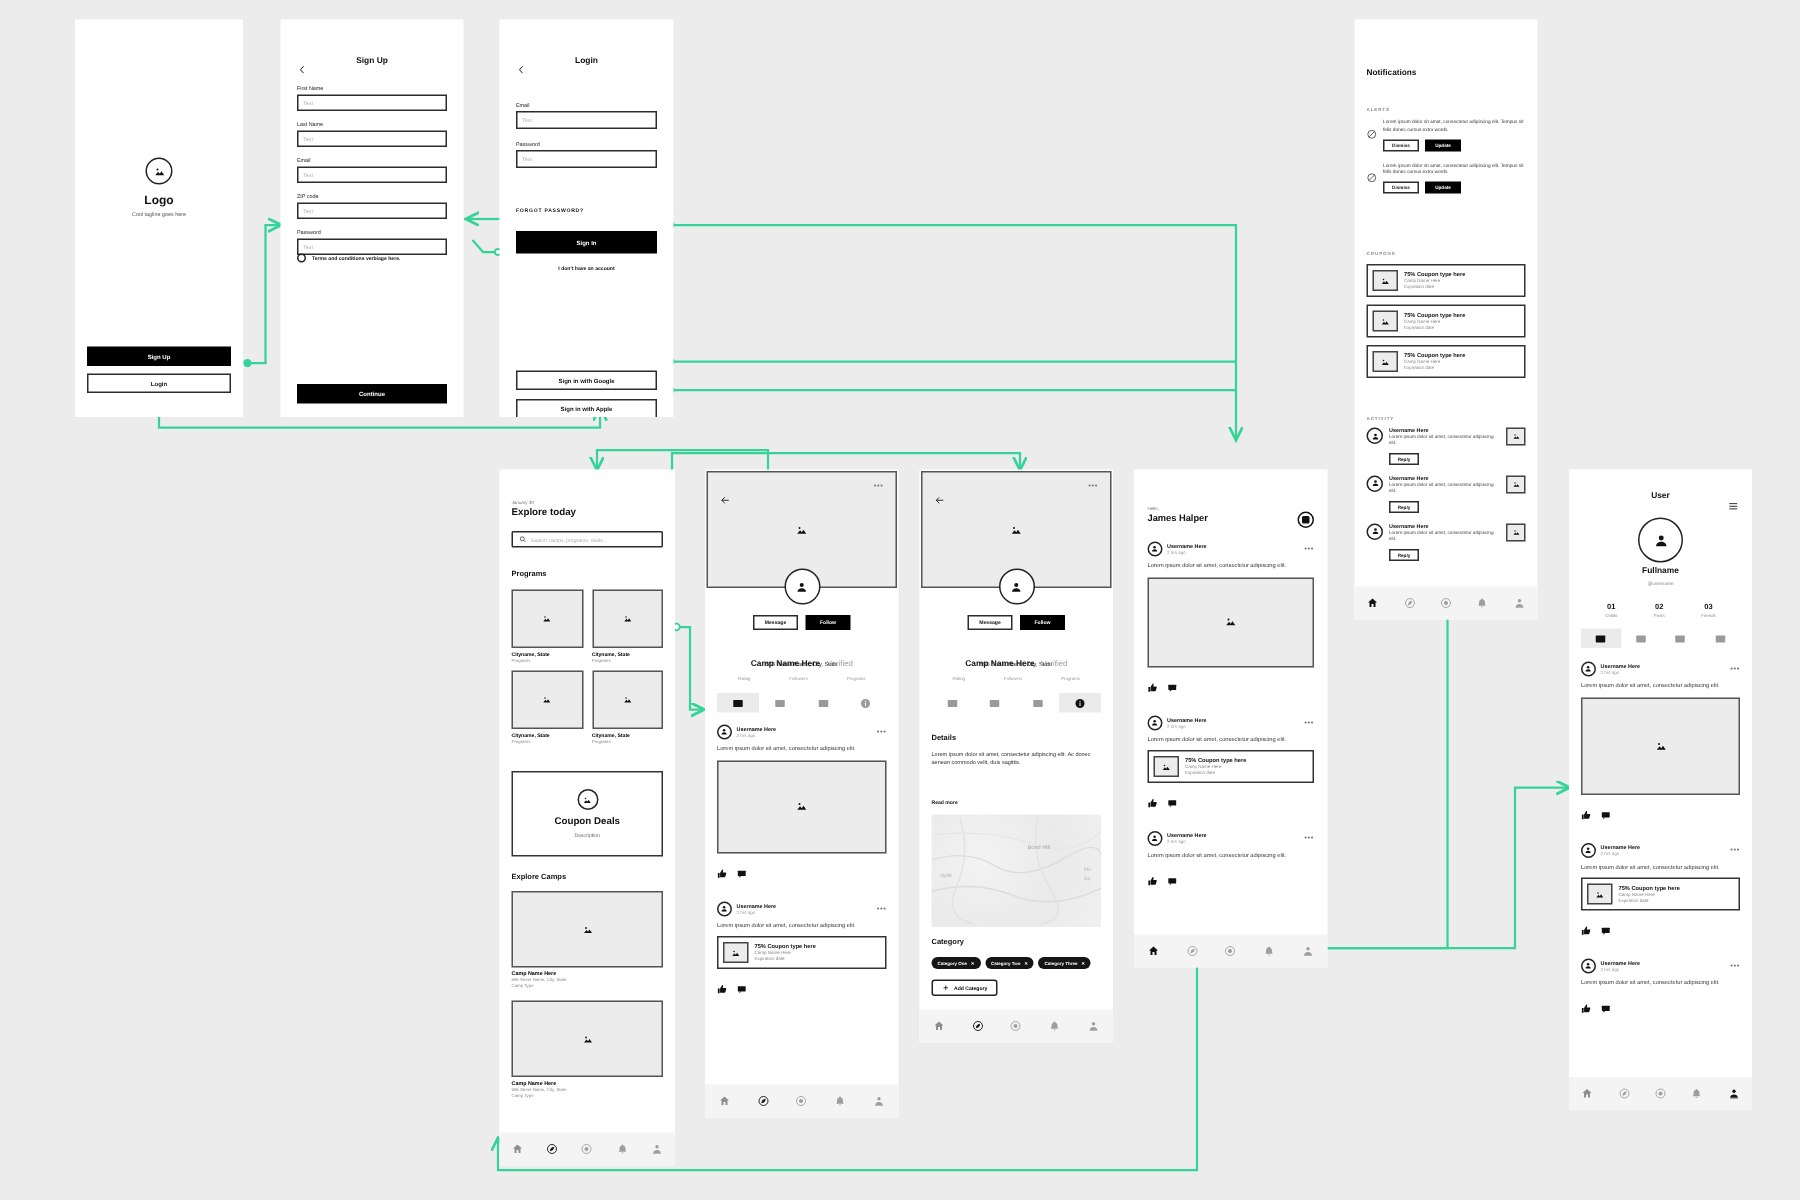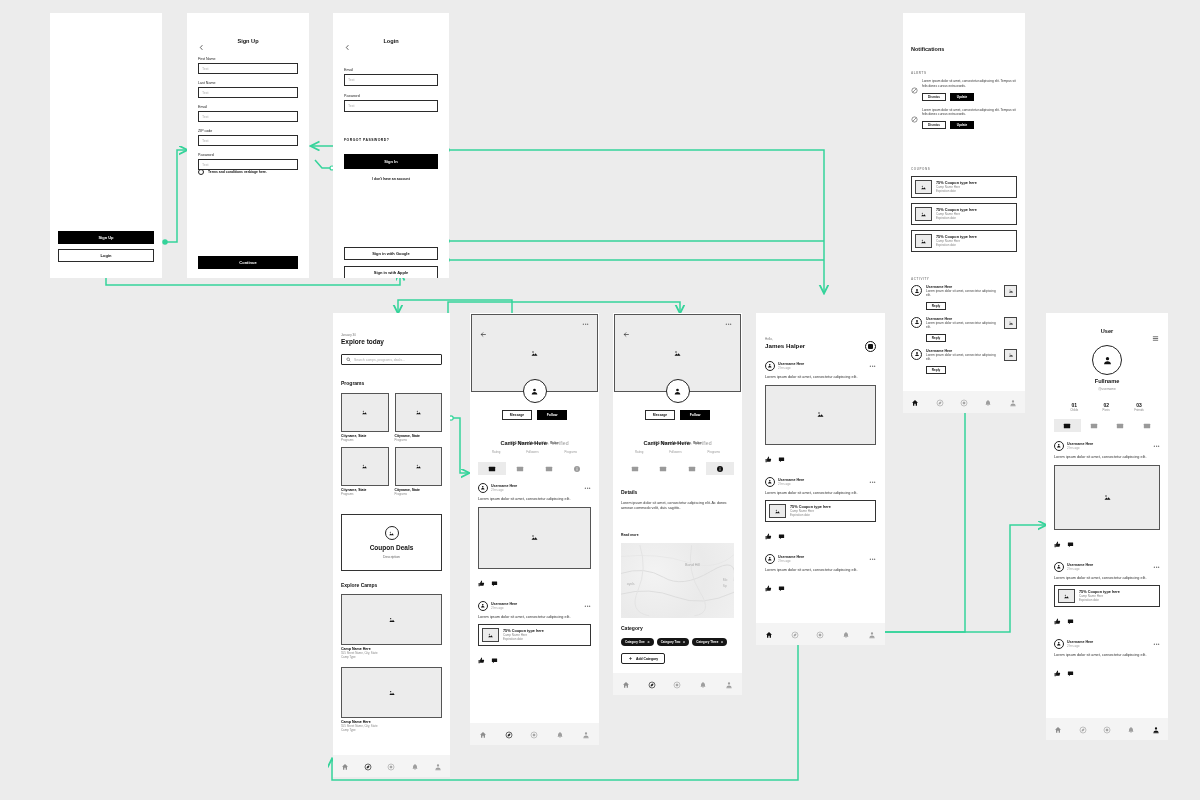--- a/index.html
+++ b/index.html
@@ -151,20 +151,31 @@
 
       <path d="M845,632 L965,632 L965,400" marker-end="url(#ah)"></path>
       <circle cx="845" cy="632" r="2.2" fill="#35d39a"></circle>
       <path d="M866,632 L1010,632 L1010,525 L1045,525" marker-end="url(#ah)"></path>
       <circle cx="866" cy="632" r="2.2" fill="#35d39a"></circle>
       <path d="M798,638 L798,780 L332,780 L332,760" marker-end="url(#ah)"></path>
     </g>
   </svg>
 
   <div class="screen" style="left:50px; top:13px; width:112px; height:265px;">
+    <div style="position:absolute; left:0; right:0; top:92px; text-align:center;">
+      <div class="avatar-circle" style="width:18px;height:18px;margin:0 auto 6px;">
+        <svg viewBox="0 0 24 24" width="9" height="9" fill="#111">
+            <path d="M3 5h18v14H3z" fill="none" stroke="#111" stroke-width="0"></path>
+            <path d="M4 18l5-6 3 3.5L15 11l5 7z"></path>
+            <circle cx="8" cy="8" r="1.8"></circle>
+          </svg>
+      </div>
+      <div class="ttl" style="font-size:8px;margin-bottom:3px;">Logo</div>
+      <div style="font-size:3.6px;color:#555;">Cool tagline goes here</div>
+    </div>
     <div class="btn-dark" style="position:absolute;left:8px;right:8px;bottom:34px;height:13px;">Sign Up</div>
     <div class="btn-light" style="position:absolute;left:8px;right:8px;bottom:16px;height:13px;">Login</div>
   </div>
 
   <div class="screen" style="left:187px; top:13px; width:122px; height:265px;">
     <div style="position:absolute;left:0;right:0;top:25px;height:12px;">
       <div style="position:absolute;left:11px;top:0;">
         <svg viewBox="0 0 24 24" width="7" height="9" fill="none" stroke="#111" stroke-width="2.2">
             <path d="M15 4 L8 12 L15 20"></path>
           </svg>

